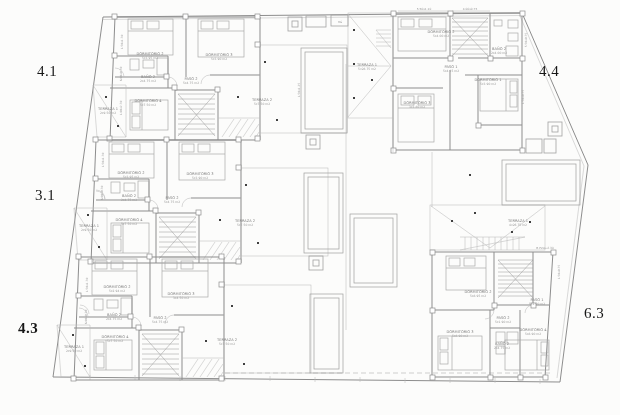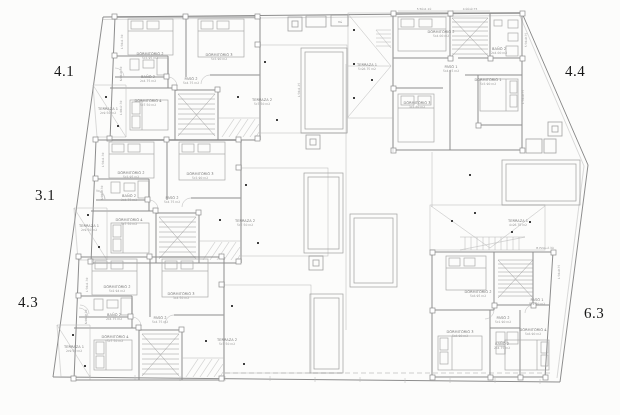--- a/index.html
+++ b/index.html
@@ -356,18 +356,18 @@
         <rect x="353" y="97" width="2" height="2" fill="#3f3f3f"></rect>
         <rect x="371" y="79" width="2" height="2" fill="#3f3f3f"></rect>
         <rect x="451" y="220" width="2" height="2" fill="#3f3f3f"></rect>
         <rect x="474" y="212" width="2" height="2" fill="#3f3f3f"></rect>
         <rect x="511" y="231" width="2" height="2" fill="#3f3f3f"></rect>
         <rect x="529" y="221" width="2" height="2" fill="#3f3f3f"></rect>
         <rect x="469" y="174" width="2" height="2" fill="#3f3f3f"></rect>
       </g>
   </svg>
 
-  <span class="ulabel" style="left:54px;top:64px;">4.1</span>
+  <span class="ulabel" style="left:37px;top:64px;">4.1</span>
   <span class="ulabel" style="left:35px;top:188px;">3.1</span>
-  <span class="ulabel" style="left:18px;top:295px;">4.3</span>
-  <span class="ulabel" style="left:565px;top:64px;">4.4</span>
+  <span class="ulabel" style="left:18px;top:321px;font-weight:bold;">4.3</span>
+  <span class="ulabel" style="left:539px;top:64px;">4.4</span>
   <span class="ulabel" style="left:584px;top:306px;">6.3</span>
 </div>
 
 </body></html>

